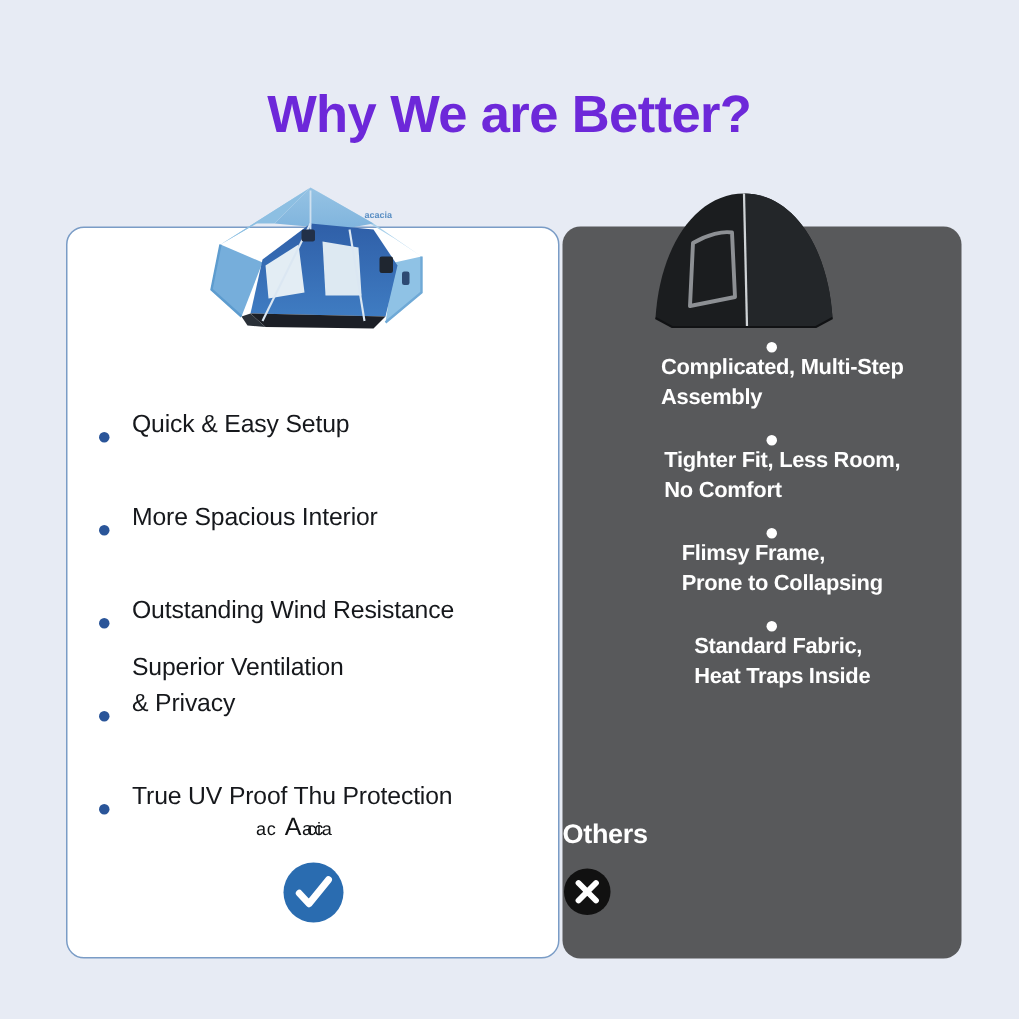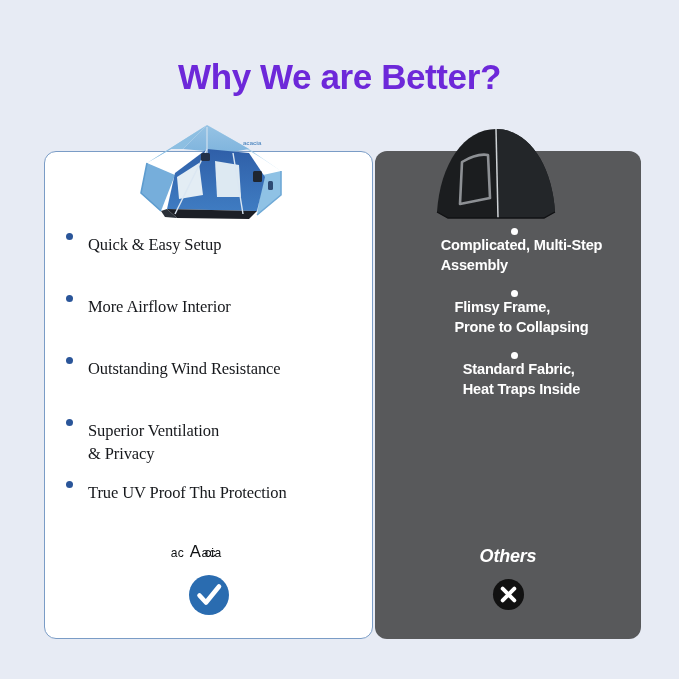--- a/index.html
+++ b/index.html
@@ -82,25 +82,24 @@
   .list-pro {
     position: absolute;
     left: 44px;
     top: 233px;
     width: 329px;
     z-index: 5;
   }
   .row-pro {
     position: relative;
     display: flex;
-    align-items: flex-start;
+    align-items: flex-end;
     min-height: 62px;
     padding-left: 22px;
     box-sizing: border-box;
-    font-family: Liberation Serif, serif;
   }
   .bullet-pro {
     flex: 0 0 auto;
     width: 7px;
     height: 7px;
     border-radius: 50%;
     background: #2a5599;
     margin-right: 15px;
   }
   .txt-pro {
@@ -160,23 +159,22 @@
     margin: 12px auto 0;
     width: 42px;
     height: 42px;
   }
 
   .others-wrap {
     position: absolute;
     left: 375px;
     top: 546px;
     width: 266px;
-    text-align: center;
+    text-align: left;
     z-index: 5;
-    font-style: italic;
   }
   .others-label {
     font-size: 18px;
     font-weight: bold;
     color: #ffffff;
     letter-spacing: -0.2px;
   }
   .verdict-con {
     margin: 11px auto 0;
     width: 33px;
@@ -258,40 +256,44 @@
     </svg>
   </div>
 
   <div class="list-pro">
     <div class="row-pro">
       <span class="bullet-pro"></span>
       <span class="txt-pro">Quick &amp; Easy Setup</span>
     </div>
     <div class="row-pro">
       <span class="bullet-pro"></span>
-      <span class="txt-pro">More Airflow Interior</span>
+      <span class="txt-pro">More Spacious Interior</span>
     </div>
     <div class="row-pro">
       <span class="bullet-pro"></span>
       <span class="txt-pro">Outstanding Wind Resistance</span>
     </div>
     <div class="row-pro">
       <span class="bullet-pro"></span>
       <span class="txt-pro">Superior Ventilation<br>&amp; Privacy</span>
     </div>
     <div class="row-pro">
       <span class="bullet-pro"></span>
       <span class="txt-pro">True UV Proof Thu Protection</span>
     </div>
   </div>
 
   <div class="list-con">
     <div class="row-con">
       <span class="bullet-con"></span>
       <span class="txt-con">Complicated, Multi-Step<br>Assembly</span>
+    </div>
+    <div class="row-con">
+      <span class="bullet-con"></span>
+      <span class="txt-con">Tighter Fit, Less Room,<br>No Comfort</span>
     </div>
     <div class="row-con">
       <span class="bullet-con"></span>
       <span class="txt-con">Flimsy Frame,<br>Prone to Collapsing</span>
     </div>
     <div class="row-con">
       <span class="bullet-con"></span>
       <span class="txt-con">Standard Fabric,<br>Heat Traps Inside</span>
     </div>
   </div>

